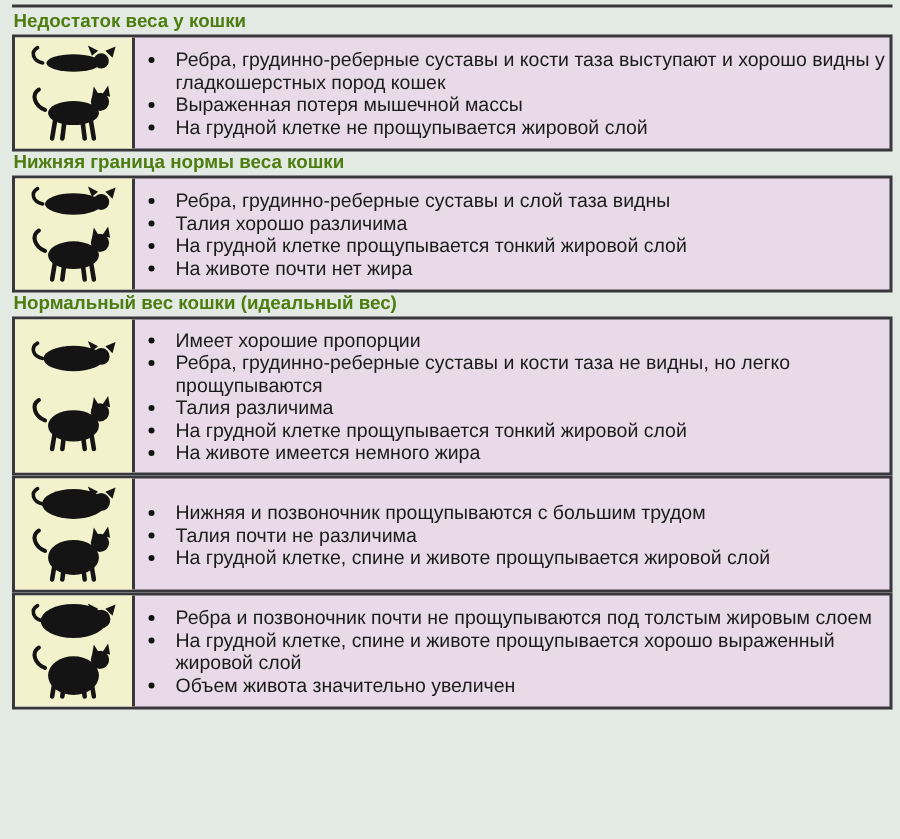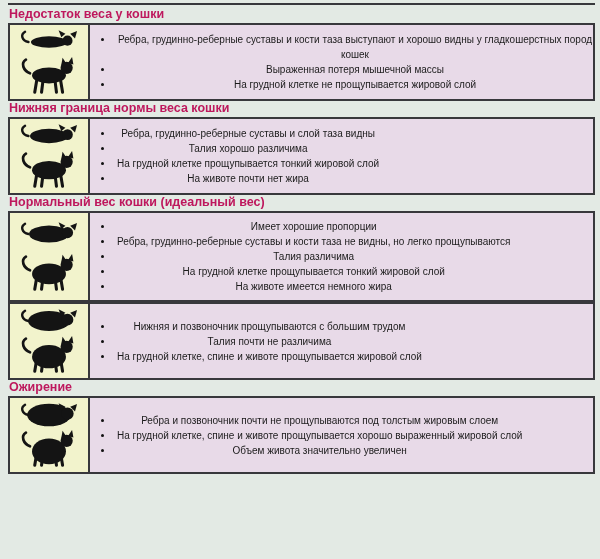--- a/index.html
+++ b/index.html
@@ -14,44 +14,43 @@
   body{
     width:600px;height:559px;overflow:hidden;
     background:var(--bg);
     font-family:"Liberation Sans",sans-serif;
     padding:2px 5px 0 8px;
   }
   .top-rule{border-top:2px solid var(--bd);margin:1px 0 2px 0;}
   section.cond{}
   section.cond:first-of-type{margin-top:1px;}
   .hdr{
-    font-size:12.5px;font-weight:bold;color:#be185d;
+    font-size:12.5px;font-weight:bold;color:#4d7c0f;
     margin:0 0 2px 1px;line-height:14px;
   }
   .row{
     display:flex;align-items:stretch;
     border:2px solid var(--bd);
     background:var(--txt-bg);
     min-height:78px;
   }
   .imgcell{
     flex:0 0 80px;width:80px;
     background:var(--img-bg);
     border-right:2px solid var(--bd);
     display:flex;flex-direction:column;
     align-items:center;justify-content:space-evenly;
     padding:2px 0;
   }
   .cat{display:block;line-height:0;}
   .txtcell{flex:1;display:flex;align-items:center;min-width:0;}
   .txtcell ul{margin:6px 0;padding-left:24px;}
   .txtcell li{
-    font-size:10px;line-height:15px;color:var(--ink);
+    font-size:13px;line-height:15px;color:var(--ink);
     padding-left:3px;
-    text-align:center;
   }
   .txtcell li::marker{color:#111;}
 </style>
 </head>
 <body>
 
 <div class="top-rule"></div>
 
 <section class="cond">
   <h2 class="hdr">Недостаток веса у кошки</h2>
@@ -205,21 +204,20 @@
       <ul>
         <li>Нижняя и позвоночник прощупываются с большим трудом</li>
         <li>Талия почти не различима</li>
         <li>На грудной клетке, спине и животе прощупывается жировой слой</li>
       </ul>
     </div>
   </div>
 </section>
 
 <section class="cond">
-  <h2 class="hdr">Ожирение</h2>
   <div class="row">
     <div class="imgcell">
       <span class="cat"><svg width="64" height="26" viewBox="0 0 92 38">
     <path d="M16,19 C6,17 4,8 11,4" fill="none" stroke="#141414" stroke-width="3.5" stroke-linecap="round"></path>
     <g fill="#141414">
       <ellipse cx="46" cy="19" rx="32" ry="16.5"></ellipse>
       <polygon points="64,12 60,2 70,7"></polygon>
       <polygon points="77,7 87,3 84,14"></polygon>
       <circle cx="73" cy="17" r="9"></circle>
     </g>

